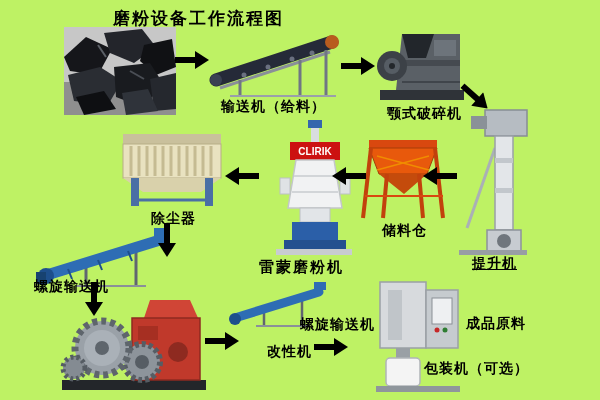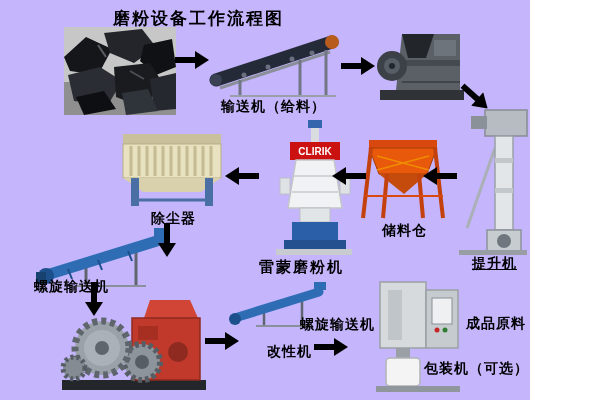--- a/index.html
+++ b/index.html
@@ -1,18 +1,18 @@
 <!DOCTYPE html>
 <html><head>
 <meta charset="utf-8">
 <style>
   * { margin:0; padding:0; box-sizing:border-box; }
   html,body { background:#ffffff; }
   body { font-family:"Liberation Sans", sans-serif; }
-  .stage { position:relative; width:530px; height:400px; background:#c4b5fd; overflow:hidden; }
+  .stage { position:relative; width:600px; height:400px; background:#bef264; overflow:hidden; }
   .node { position:absolute; }
   .node svg { display:block; width:100%; height:100%; }
   .lbl { position:absolute; font-size:14px; font-weight:bold; color:#000; white-space:nowrap; letter-spacing:1px; }
   .lbl.big { font-size:15px; letter-spacing:2px; }
   .title { position:absolute; font-size:17px; font-weight:bold; color:#000; letter-spacing:2px; white-space:nowrap; }
   .arrow { position:absolute; width:34px; height:18px; }
 </style>
 </head>
 <body>
 
@@ -61,20 +61,21 @@
       <polygon points="30,10 88,10 88,66 24,66" fill="#5a6066"></polygon>
       <polygon points="30,10 62,10 54,34 36,34" fill="#22262b"></polygon>
       <rect x="24" y="36" width="64" height="6" fill="#454a50"></rect>
       <circle cx="20" cy="42" r="15" fill="#3c4147"></circle>
       <circle cx="20" cy="42" r="8" fill="#565d64"></circle>
       <circle cx="20" cy="42" r="3" fill="#23272b"></circle>
       <rect x="62" y="16" width="22" height="16" fill="#6d747b"></rect>
       <line x1="30" y1="58" x2="88" y2="58" stroke="#40454b" stroke-width="2"></line>
     </svg>
   </div>
+  <span class="lbl" style="left:387px; top:105px;">颚式破碎机</span>
 
   <div class="node" style="left:455px; top:108px; width:76px; height:148px;">
     <svg viewBox="0 0 76 148">
       <line x1="40" y1="40" x2="12" y2="120" stroke="#aab0b6" stroke-width="3"></line>
       <rect x="30" y="2" width="42" height="26" fill="#b6bcc2" stroke="#878d94" stroke-width="1.5"></rect>
       <rect x="16" y="8" width="16" height="13" fill="#8a9198"></rect>
       <rect x="40" y="28" width="18" height="94" fill="#e3e6e9" stroke="#9aa0a6" stroke-width="1.5"></rect>
       <rect x="40" y="50" width="18" height="5" fill="#c2c7cc"></rect>
       <rect x="40" y="80" width="18" height="5" fill="#c2c7cc"></rect>
       <rect x="32" y="122" width="34" height="22" fill="#c7ccd1" stroke="#8d939a" stroke-width="1.5"></rect>

